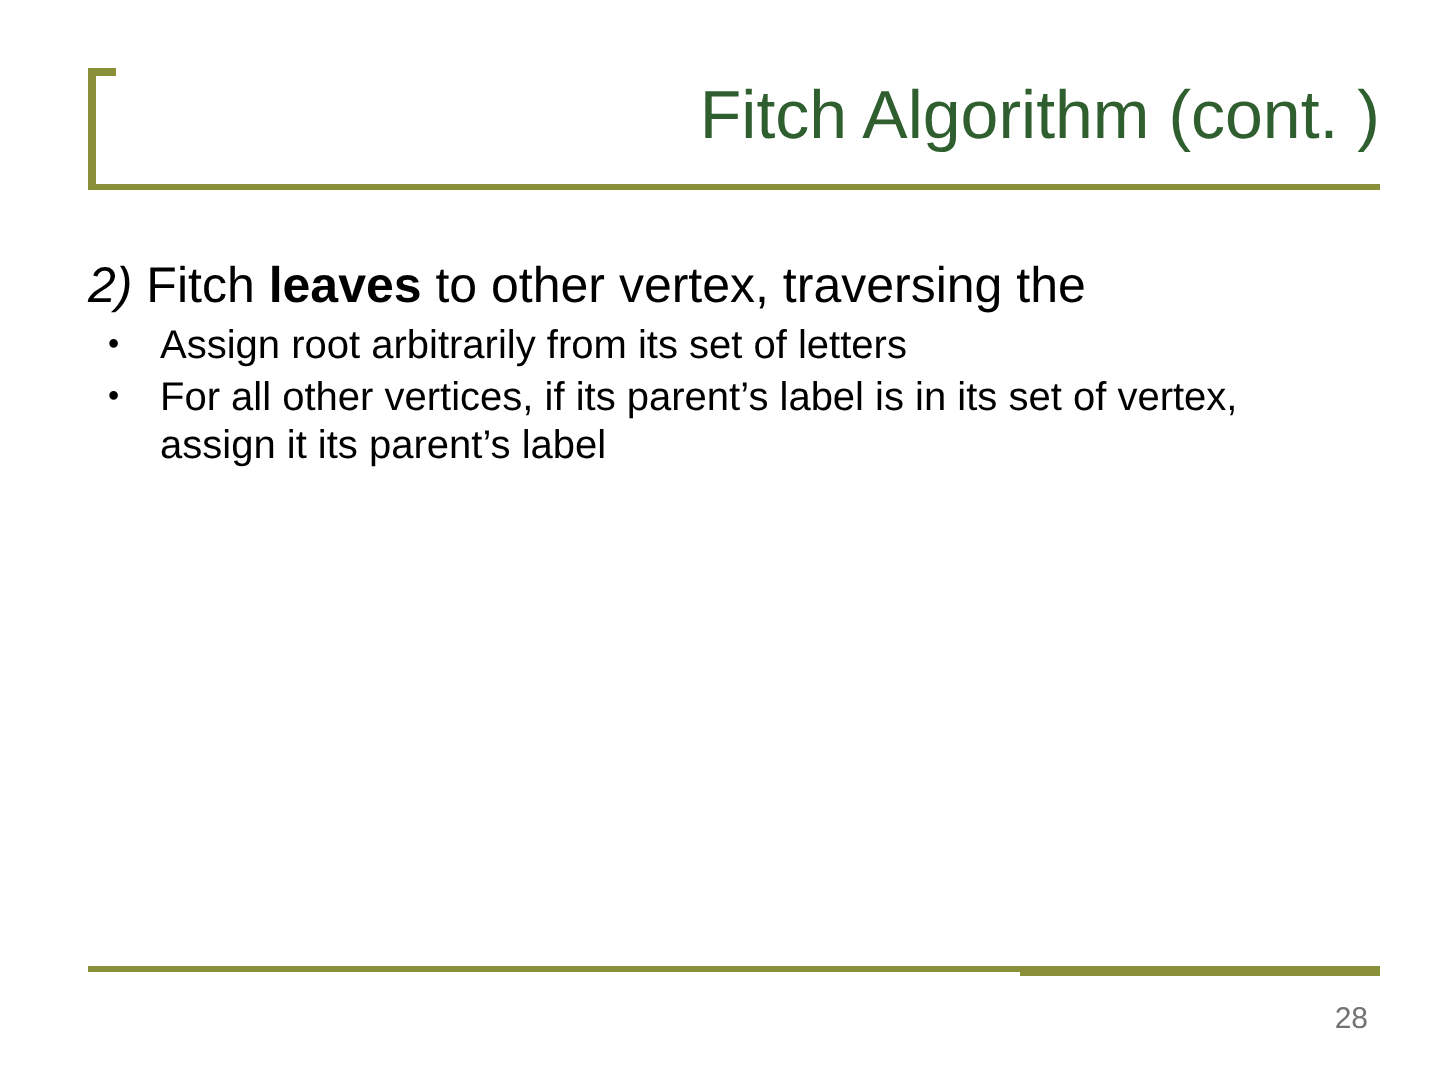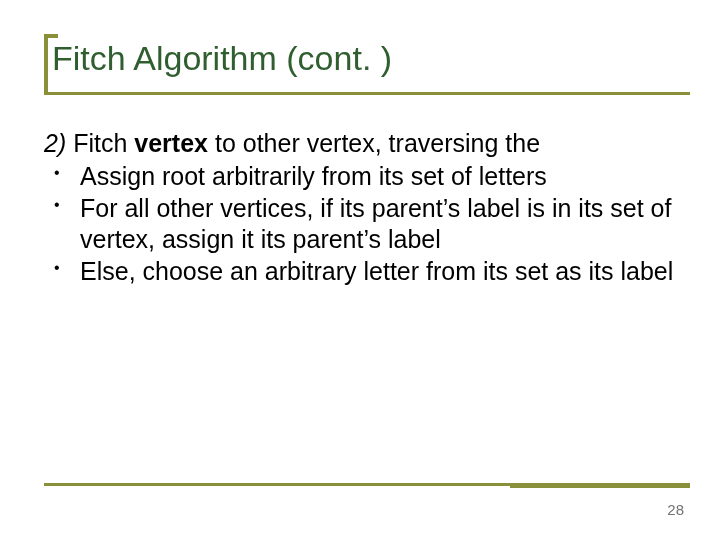--- a/index.html
+++ b/index.html
@@ -13,20 +13,21 @@
     width: 720px;
     height: 540px;
     position: relative;
     padding: 0;
   }
   .title-block {
     position: absolute;
     left: 44px;
     top: 38px;
     right: 30px;
+    text-align: right;
   }
   .title-rule-top {
     position: absolute;
     left: 44px;
     top: 34px;
     width: 14px;
     height: 4px;
     background: #8a8f3a; 
   }
   .title-left-bar {
@@ -75,21 +76,21 @@
     font-size: 25px;
     line-height: 1.22;
     margin-bottom: 2px;
   }
   ul.bullets {
     list-style: none;
     margin-top: 0;
   }
   ul.bullets li {
     position: relative;
-    font-size: 25px;
+    font-size: 20px;
     line-height: 1.22;
     padding-left: 36px;
     margin-bottom: 2px;
   }
   ul.bullets li::before {
     content: "•";
     position: absolute;
     left: 10px;
     top: 2px;
     font-size: 16px;
@@ -127,25 +128,24 @@
 
   <div class="title-rule-top"></div>
   <div class="title-left-bar"></div>
   <div class="title-block">
     <div class="title-text">Fitch Algorithm (cont. )</div>
   </div>
   <div class="title-underline"></div>
 
   <div class="body">
     <div class="lead">
-      <span class="step">2)</span><span> Fitch </span><span class="bold">vertex</span><span> to other vertex, traversing the</span>
+      <span class="step">2)</span><span> Fitch </span><span class="bold">leaves</span><span> to other vertex, traversing the</span>
     </div>
     <ul class="bullets">
       <li>Assign root arbitrarily from its set of letters</li>
       <li>For all other vertices, if its parent’s label is in its set of vertex, assign it its parent’s label</li>
-      <li>Else, choose an arbitrary letter from its set as its label</li>
     </ul>
   </div>
 
   <div class="footer-rule"></div>
   <div class="page-num">28</div>
 
 </div>
 
 </body></html>

